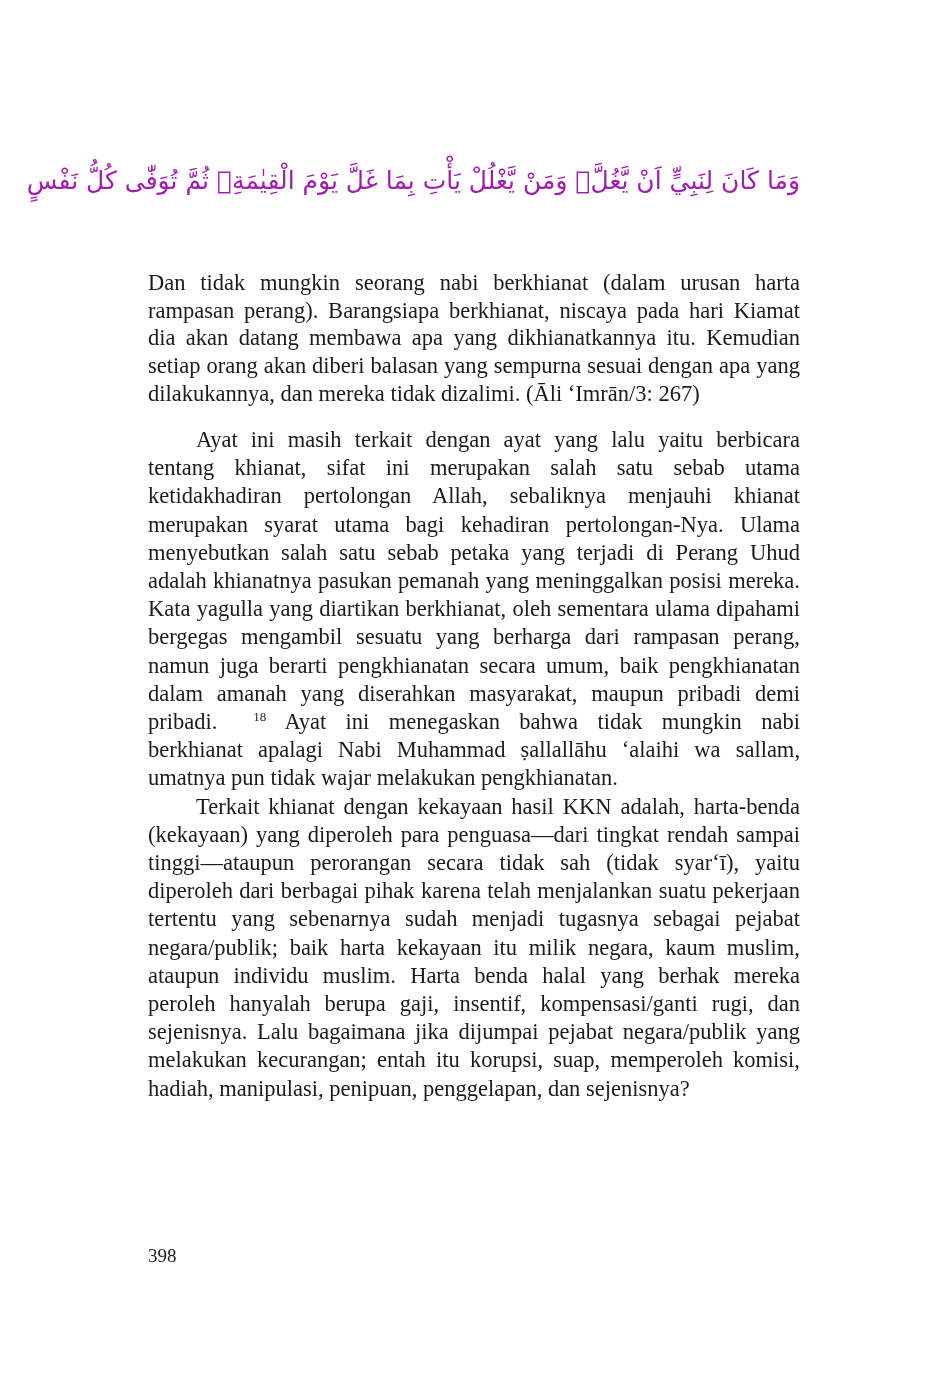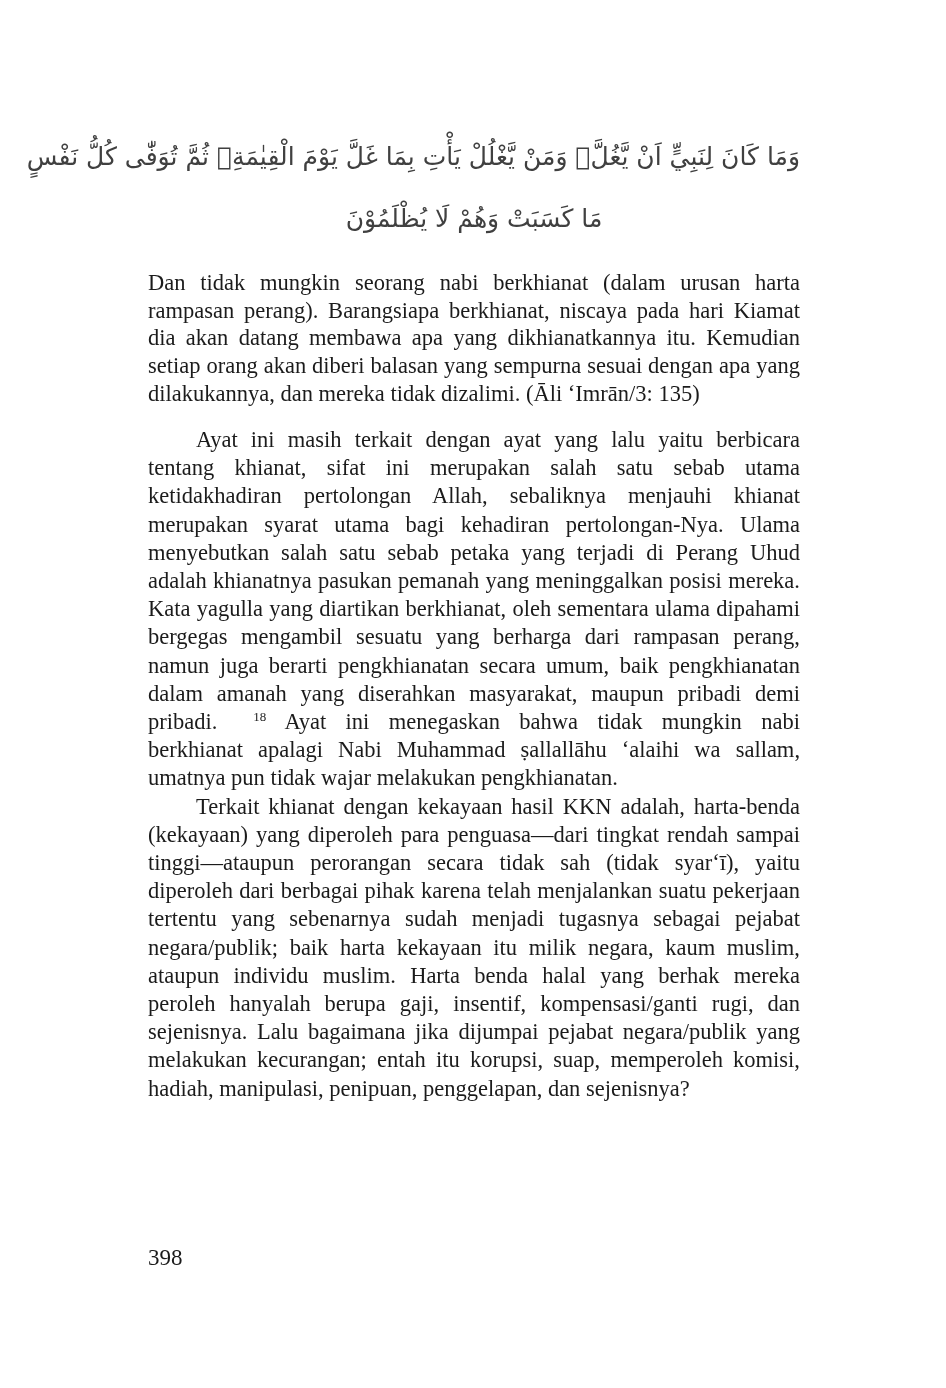--- a/index.html
+++ b/index.html
@@ -12,27 +12,27 @@
     width: 946px;
     height: 1388px;
     background: #ffffff;
     color: #1b1b1b;
     font-family: "Liberation Serif", "DejaVu Serif", serif;
     overflow: hidden;
   }
   
   .arabic {
     position: absolute;
-    top: 120px;
+    top: 144px;
     left: 148px;
     width: 652px;
     direction: rtl;
     text-align: center;
     font-family: "DejaVu Sans", sans-serif;
-    color: #404040;
+    color: #a21caf;
   }
   .arabic-line1 {
     font-size: 25px;
     line-height: 74px;
     white-space: nowrap;
   }
   .arabic-line2 {
     font-size: 25px;
     line-height: 50px;
     white-space: nowrap;
@@ -72,37 +72,36 @@
   }
   
   .footer {
     position: absolute;
     top: 1245px;
     left: 148px;
     width: 652px;
     display: flex;
     justify-content: space-between;
     align-items: flex-end;
-    font-size: 23px;
+    font-size: 19px;
   }
   .footer .running-title {
     font-style: italic;
   }
 </style>
 </head>
 <body>
 
 <div class="page">
 
   <div class="arabic">
     <div class="arabic-line1">وَمَا كَانَ لِنَبِيٍّ اَنْ يَّغُلَّۗ وَمَنْ يَّغْلُلْ يَأْتِ بِمَا غَلَّ يَوْمَ الْقِيٰمَةِۚ ثُمَّ تُوَفّٰى كُلُّ نَفْسٍ</div>
-    <div class="arabic-line2">مَا كَسَبَتْ وَهُمْ لَا يُظْلَمُوْنَ</div>
   </div>
 
-  <p class="translation"><span class="it">Dan tidak mungkin seorang nabi berkhianat (dalam urusan harta rampasan perang). Barangsiapa berkhianat, niscaya pada hari Kiamat dia akan datang membawa apa yang dikhianatkannya itu. Kemudian setiap orang akan diberi balasan yang sempurna sesuai dengan apa yang dilakukannya, dan mereka tidak dizalimi. </span><span class="rm">(Āli ‘Imrān/3: 135)</span></p>
+  <p class="translation"><span class="it">Dan tidak mungkin seorang nabi berkhianat (dalam urusan harta rampasan perang). Barangsiapa berkhianat, niscaya pada hari Kiamat dia akan datang membawa apa yang dikhianatkannya itu. Kemudian setiap orang akan diberi balasan yang sempurna sesuai dengan apa yang dilakukannya, dan mereka tidak dizalimi. </span><span class="rm">(Āli ‘Imrān/3: 267)</span></p>
 
   <div class="bodytext">
     <p><span>Ayat ini masih terkait dengan ayat yang lalu yaitu berbicara tentang khianat, sifat ini merupakan salah satu sebab utama ketidakhadiran pertolongan Allah, sebaliknya menjauhi khianat merupakan syarat utama bagi kehadiran pertolongan-Nya. Ulama menyebutkan salah satu sebab petaka yang terjadi di Perang Uhud adalah khianatnya pasukan pemanah yang meninggalkan posisi mereka. Kata </span><span class="it">yagulla</span><span> yang diartikan berkhianat, oleh sementara ulama dipahami bergegas mengambil sesuatu yang berharga dari rampasan perang, namun juga berarti pengkhianatan secara umum, baik pengkhianatan dalam amanah yang diserahkan masyarakat, maupun pribadi demi pribadi.</span><sup class="fn">18</sup><span> Ayat ini menegaskan bahwa tidak mungkin nabi berkhianat apalagi Nabi Muhammad </span><span class="it">ṣallallāhu ‘alaihi wa sallam</span><span>, umatnya pun tidak wajar melakukan pengkhianatan.</span></p>
     <p><span>Terkait khianat dengan kekayaan hasil KKN adalah, harta-benda (kekayaan) yang diperoleh para penguasa—dari tingkat rendah sampai tinggi—ataupun perorangan secara tidak sah (tidak </span><span class="it">syar‘ī</span><span>), yaitu diperoleh dari berbagai pihak karena telah menjalankan suatu pekerjaan tertentu yang sebenarnya sudah menjadi tugasnya sebagai pejabat negara/publik; baik harta kekayaan itu milik negara, kaum muslim, ataupun individu muslim. Harta benda halal yang berhak mereka peroleh hanyalah berupa gaji, insentif, kompensasi/ganti rugi, dan sejenisnya. Lalu bagaimana jika dijumpai pejabat negara/publik yang melakukan kecurangan; entah itu korupsi, suap, memperoleh komisi, hadiah, manipulasi, penipuan, penggelapan, dan sejenisnya?</span></p>
   </div>
 
   <div class="footer">
     <span>398</span>
   </div>
 

